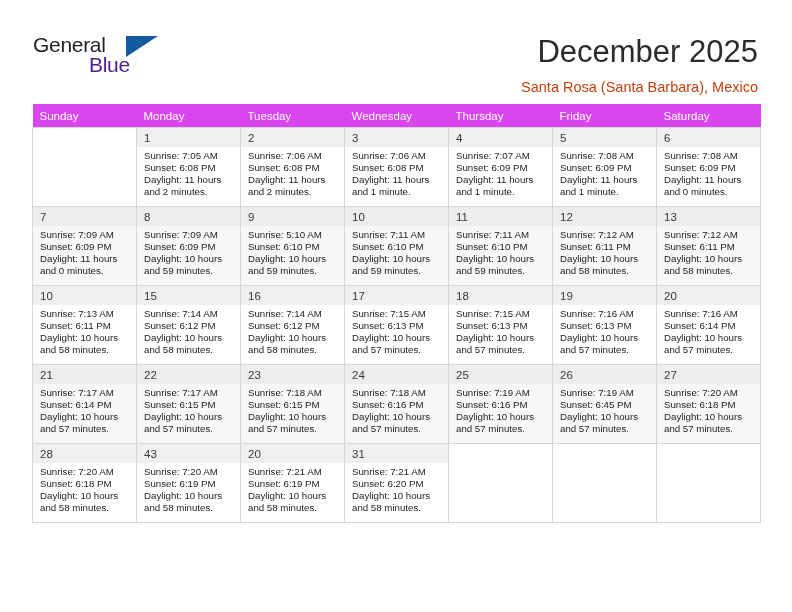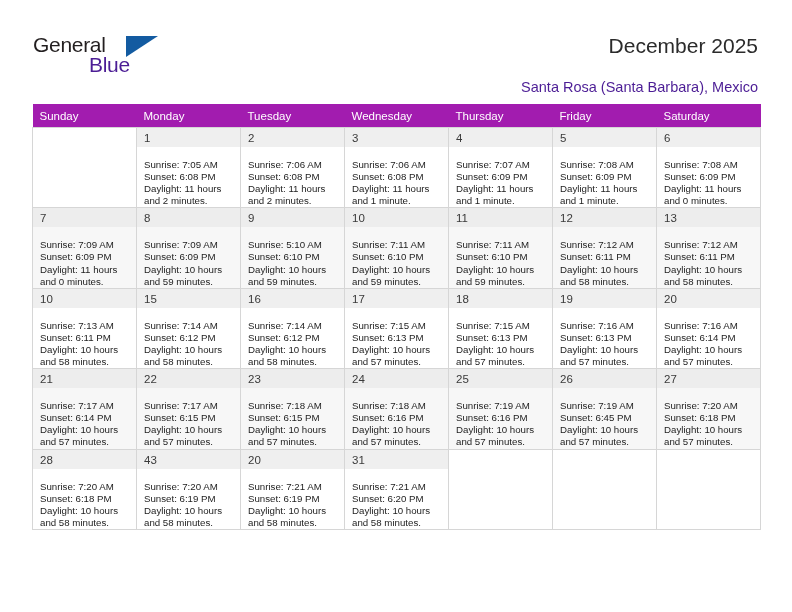--- a/index.html
+++ b/index.html
@@ -61,49 +61,49 @@
     width: 0;
     height: 0;
     border-left: 32px solid #135ba1;
     border-bottom: 21px solid transparent;
   }
 
   .title {
     position: absolute;
     right: 34px;
     top: 34px;
-    font-size: 21px;
+    font-size: 31px;
     color: #2b2b2b;
     text-align: center;
     white-space: nowrap;
     font-weight: normal;
   }
   .subtitle {
     position: absolute;
     right: 34px;
     top: 79px;
     font-size: 14.5px;
-    color: #4c1d95;
+    color: #c2410c;
     text-align: right;
     white-space: nowrap;
   }
 
   
   .calendar {
     position: absolute;
     left: 32px;
     top: 104px;
     width: 728px;
     border-collapse: collapse;
     table-layout: fixed;
   }
   .calendar col { width: 104px; }
 
   .calendar thead th {
-    background: #a21caf;
+    background: #d946ef;
     color: #ffffff;
     font-size: 11.5px;
     font-weight: normal;
     text-align: left;
     padding: 5px 0 5px 7px;
     height: 13px;
     border: none;
   }
 
   .calendar td {
@@ -126,21 +126,21 @@
     font-size: 11.5px;
     color: #3a3a3a;
     padding: 4px 0 3px 7px;
     background: #efefef;
     line-height: 12px;
   }
   tr.shaded .daynum {
     background: #ededed;
   }
   .cellbody {
-    padding: 12px 5px 0 7px;
+    padding: 3px 5px 0 7px;
     font-size: 9.7px;
     line-height: 12.1px;
     color: #1d1d1d;
   }
   .cellbody div {
     white-space: nowrap;
   }
 </style>
 </head>
 <body>

